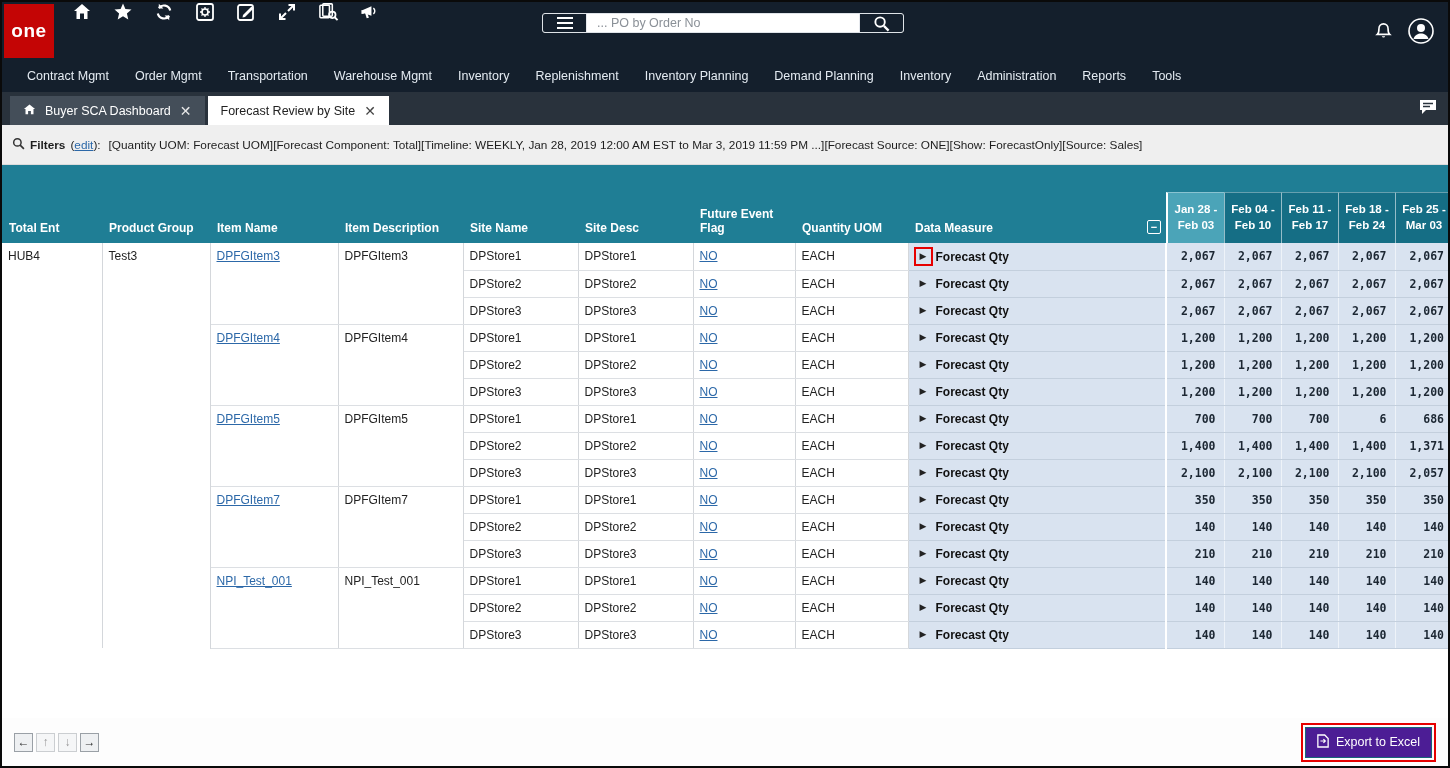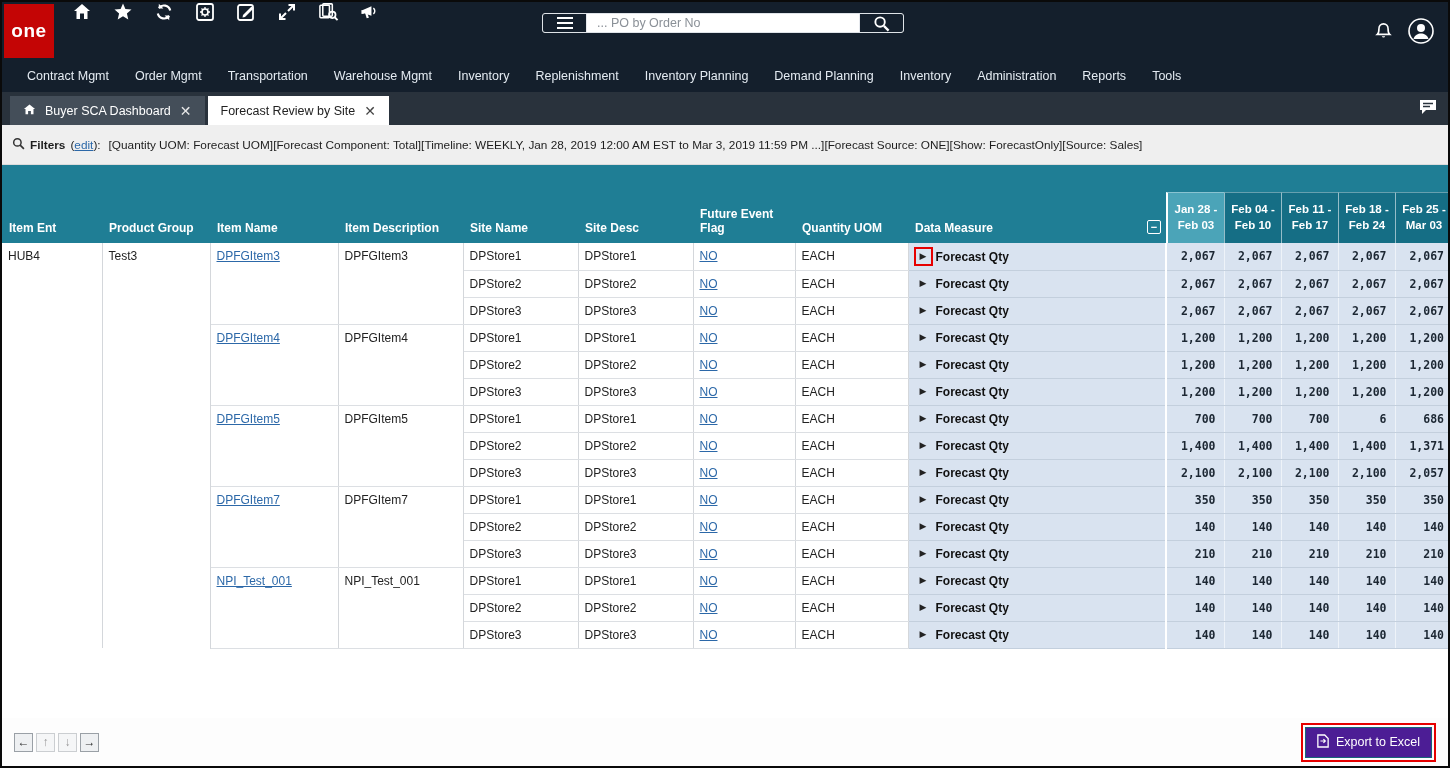--- a/index.html
+++ b/index.html
@@ -221,21 +221,21 @@
           <col style="width:113px">
         <col style="width:258px">
         <col style="width:58px">
           <col style="width:57px">
           <col style="width:57px">
           <col style="width:57px">
           <col style="width:57px">
       </colgroup>
       <thead>
           <tr id="head-row">
-            <th><span>Item Ent</span></th>
+            <th><span>Total Ent</span></th>
             <th><span>Product Group</span></th>
             <th><span>Item Name</span></th>
             <th><span>Item Description</span></th>
             <th><span>Site Name</span></th>
             <th><span>Site Desc</span></th>
             <th><span>Future Event Flag</span></th>
             <th><span>Quantity UOM</span></th>
             <th class="hm"><span>Data Measure</span><span class="collapse-ic">−</span></th>
             <th class="hd sel">
               <div class="date-block">

